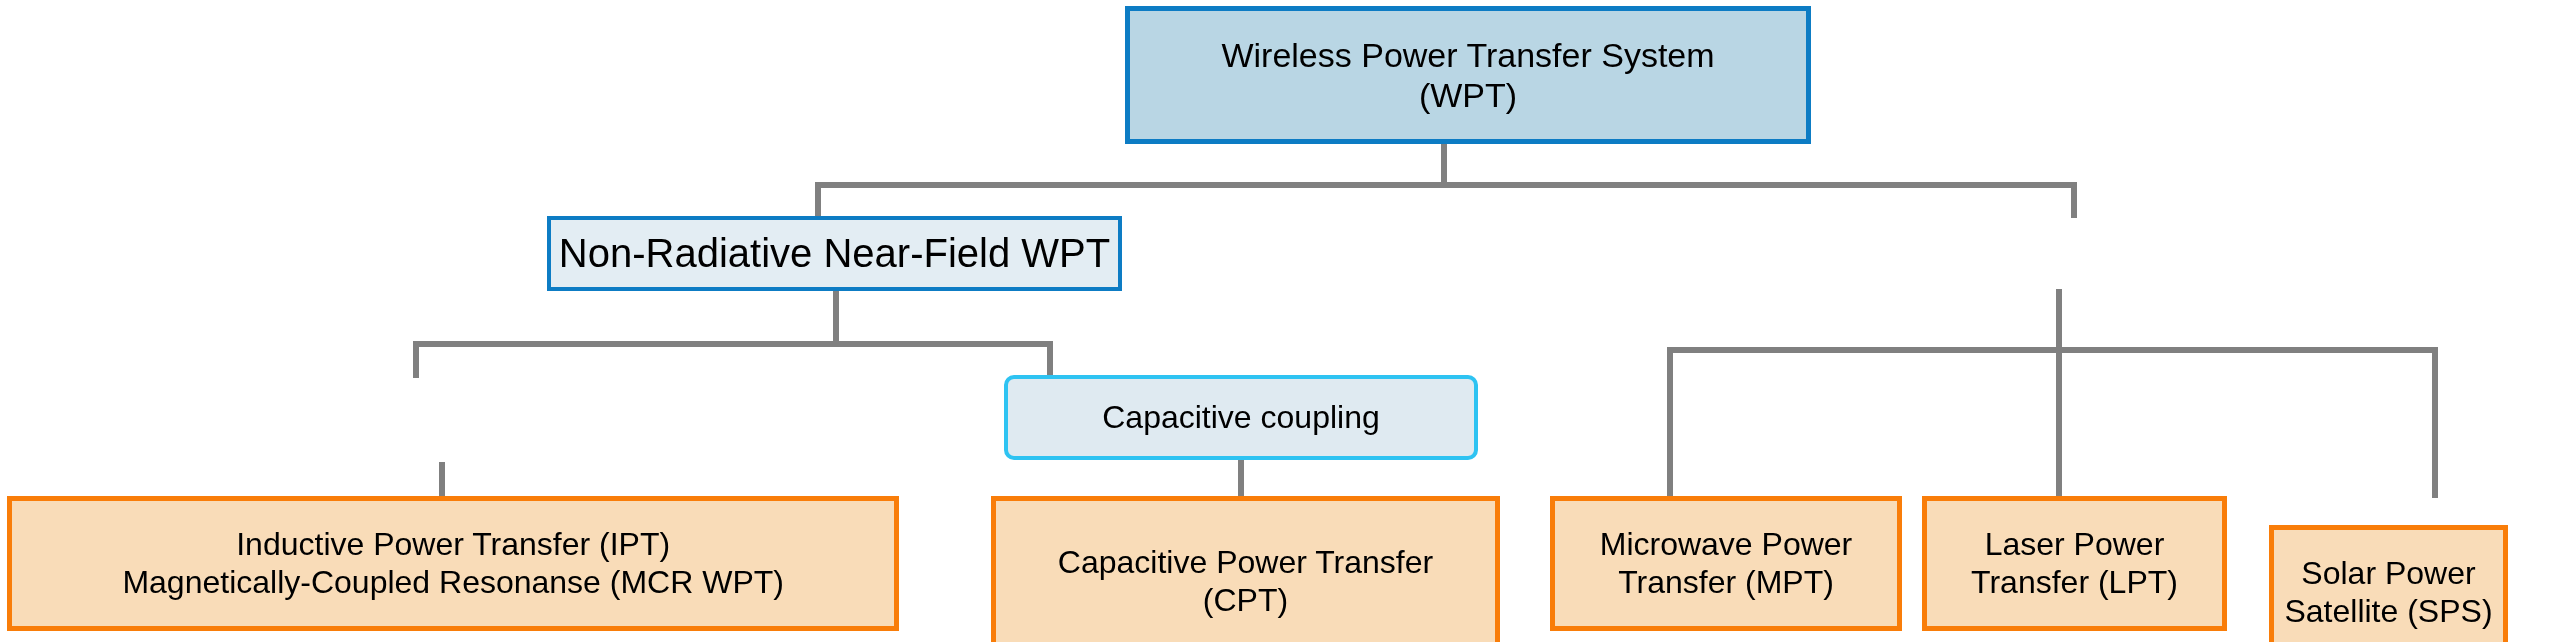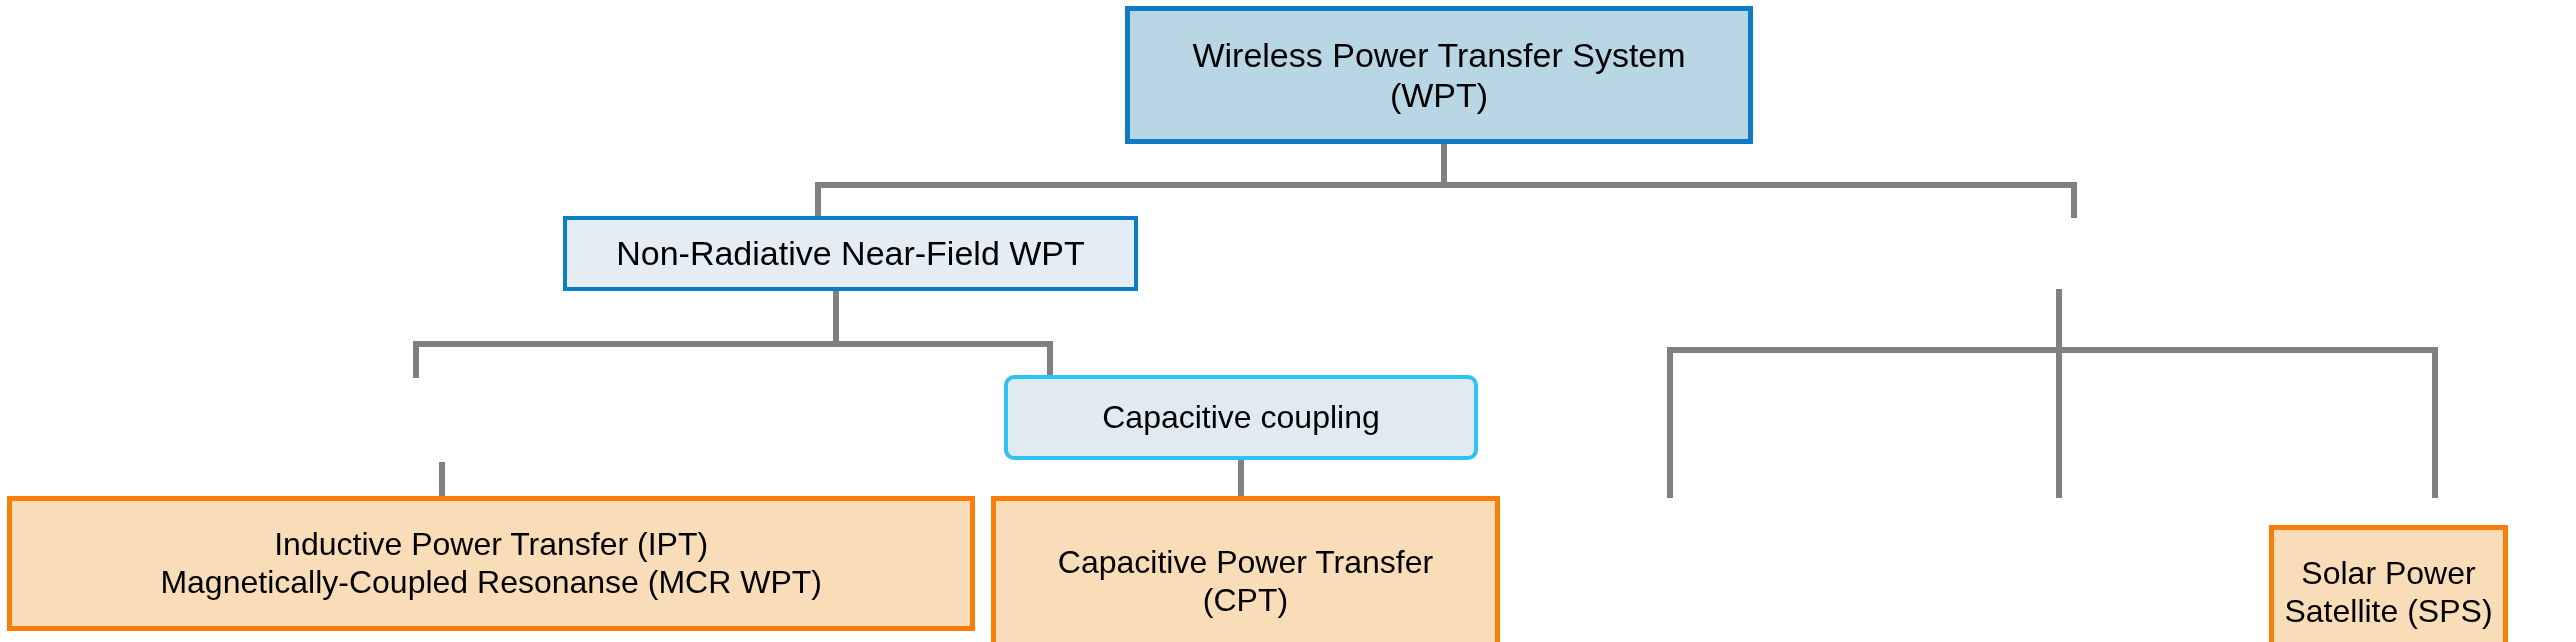--- a/index.html
+++ b/index.html
@@ -29,22 +29,21 @@
   
   .n-root {
     background: #b9d6e4;
     border: 5px solid #0d7cc4;
     font-size: 34px;
   }
   
   .n-cat {
     background: #e3edf3;
     border: 4.3px solid #0d7cc4;
-    font-size: 34px;
-    margin-left: 16px;
+    font-size: 40px;
   }
   
   .n-coup {
     background: #dfeaf1;
     border: 4.3px solid #2ec3f2;
     font-size: 32px;
   }
   
   .n-leaf {
     background: #f9dcb8;
@@ -76,34 +75,38 @@
 
   <div class="edge edge-v" style="left:439px; top:462px; height:36px;"></div>
   <div class="edge edge-v" style="left:1238px; top:460px; height:38px;"></div>
 
   <div class="edge edge-v" style="left:2056px; top:289px; height:62px;"></div>
   <div class="edge edge-h" style="left:1667px; top:347px; width:771px;"></div>
   <div class="edge edge-v" style="left:1667px; top:347px; height:151px;"></div>
   <div class="edge edge-v" style="left:2056px; top:347px; height:151px;"></div>
   <div class="edge edge-v" style="left:2432px; top:347px; height:151px;"></div>
 
-  <div class="node n-root" style="left:1125px; top:5.7px; width:628px; height:138px;">Wireless Power Transfer System
+  <div class="node n-root" style="left:1125px; top:5.7px; width:686px; height:138px;">Wireless Power Transfer System
 (WPT)</div>
 
   <div class="node n-cat" style="left:547px; top:216px; width:575px; height:75px;">Non-Radiative Near-Field WPT</div>
 
 
 
   <div class="node n-coup" style="left:1004px; top:375px; width:474px; height:85px;border-radius:10px;">Capacitive coupling</div>
 
-  <div class="node n-leaf" style="left:7.2px; top:496px; width:968px; height:135px;">Inductive Power Transfer (IPT)
+  <div class="node n-leaf" style="left:7.2px; top:496px; width:892px; height:135px;">Inductive Power Transfer (IPT)
 Magnetically-Coupled Resonanse (MCR WPT)</div>
 
   <div class="node n-leaf" style="left:991px; top:496px; width:509px; height:171px;">Capacitive Power Transfer
 (CPT)</div>
 
+  <div class="node n-leaf" style="left:1550px; top:496px; width:352px; height:135px;">Microwave Power
+Transfer (MPT)</div>
 
+  <div class="node n-leaf" style="left:1922px; top:496px; width:305px; height:135px;">Laser Power
+Transfer (LPT)</div>
 
   <div class="node n-leaf" style="left:2269px; top:525px; width:239px; height:135px;">Solar Power
 Satellite (SPS)</div>
 
 </div>
 
 
 </body></html>

